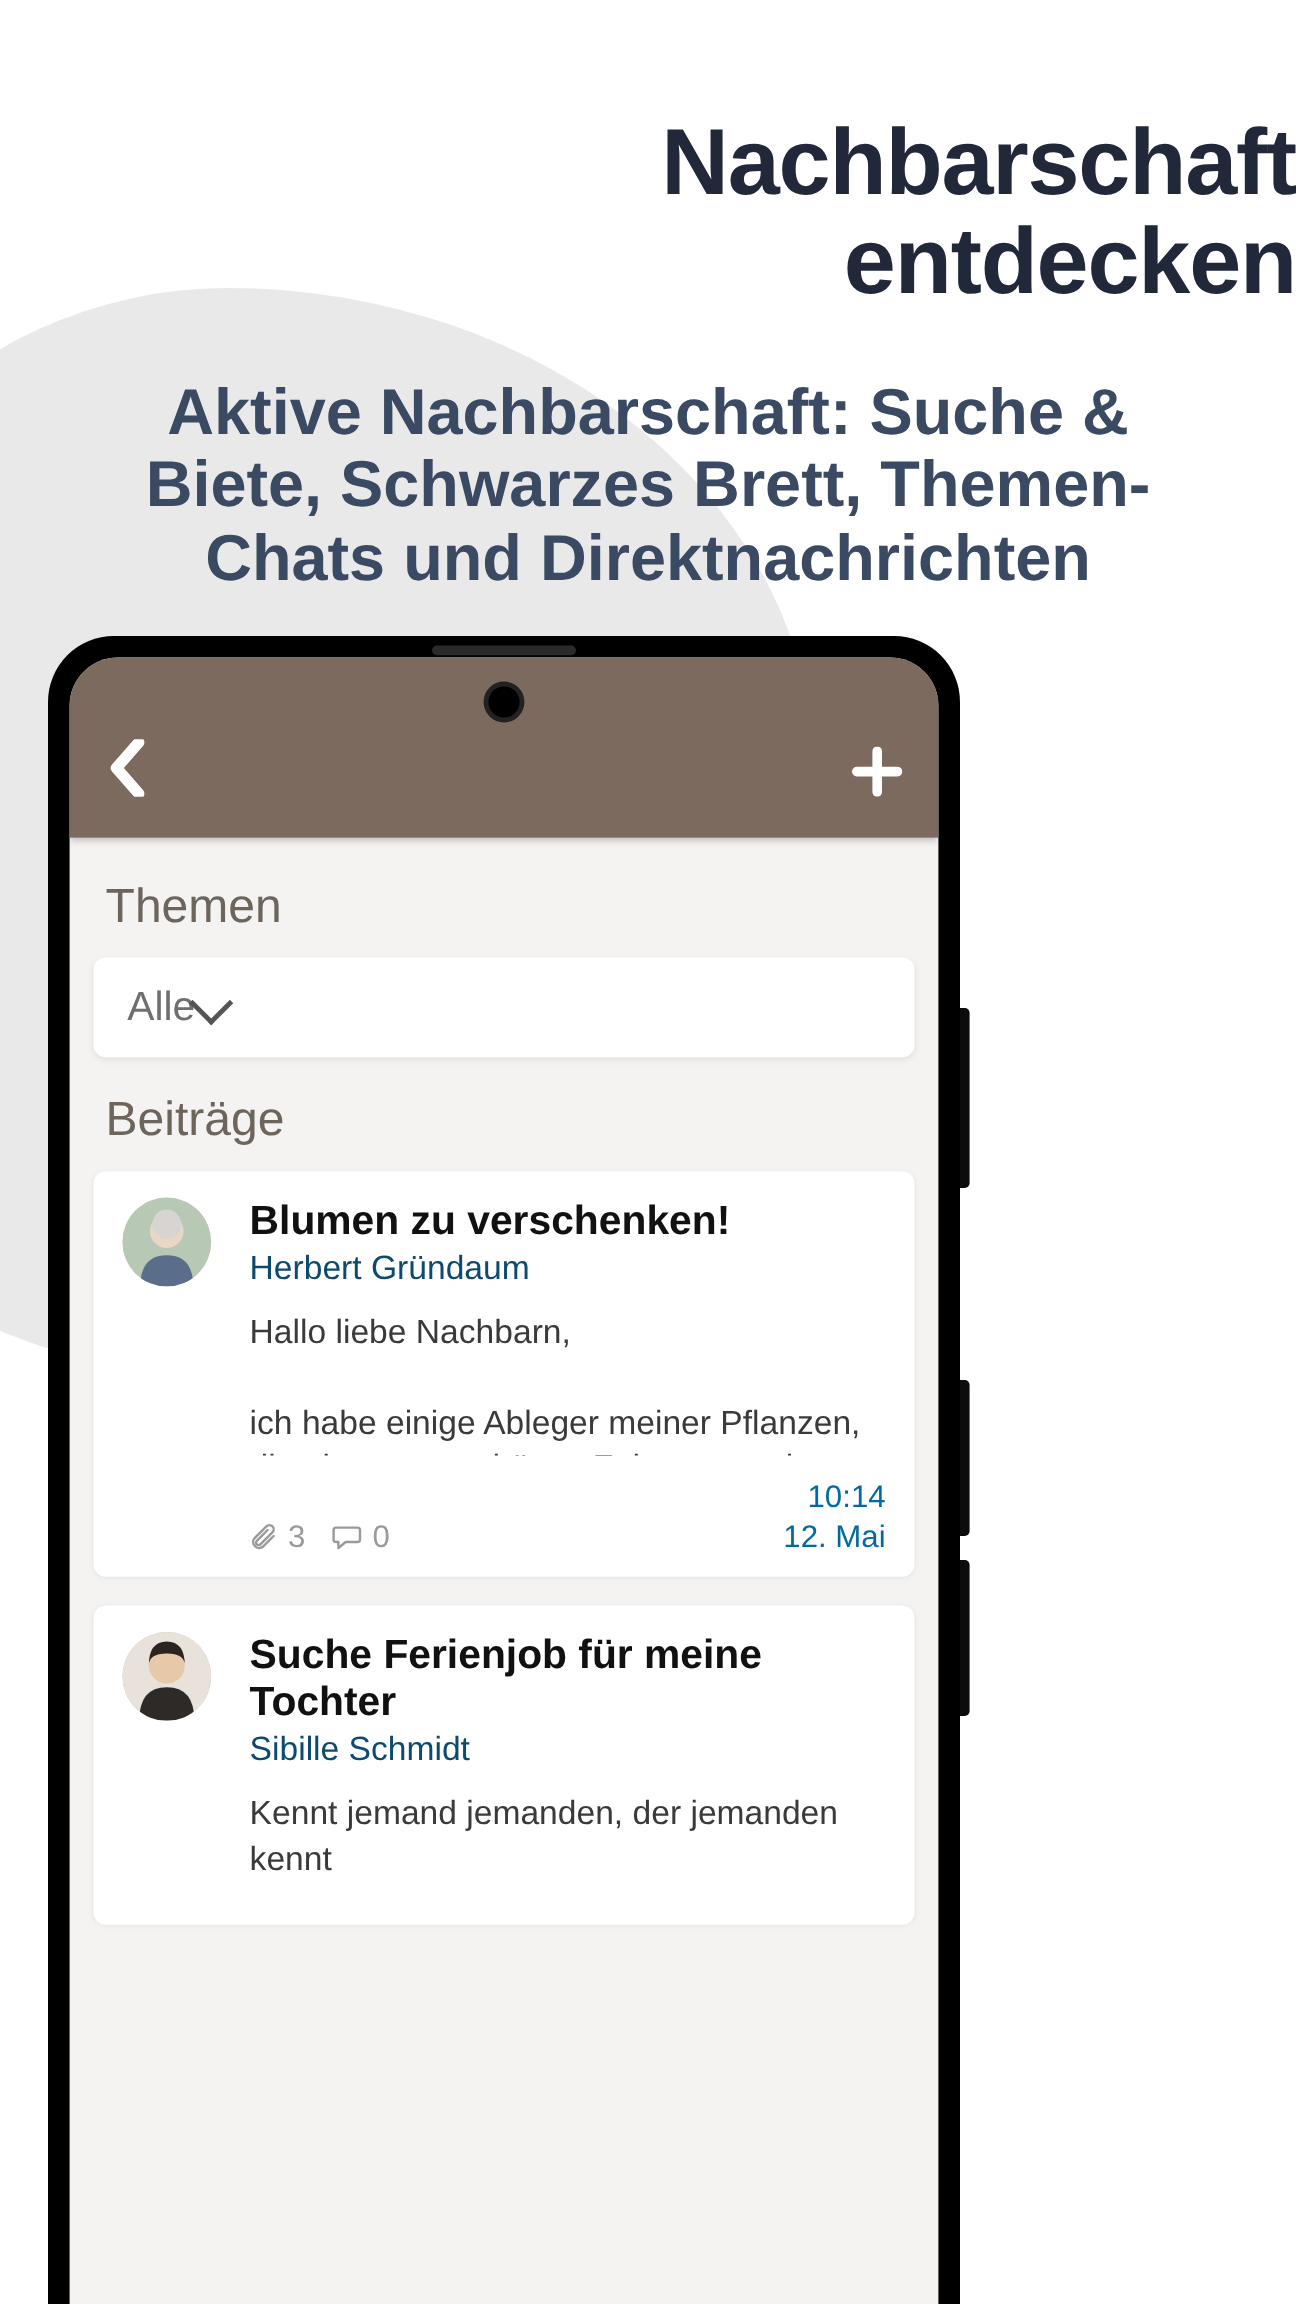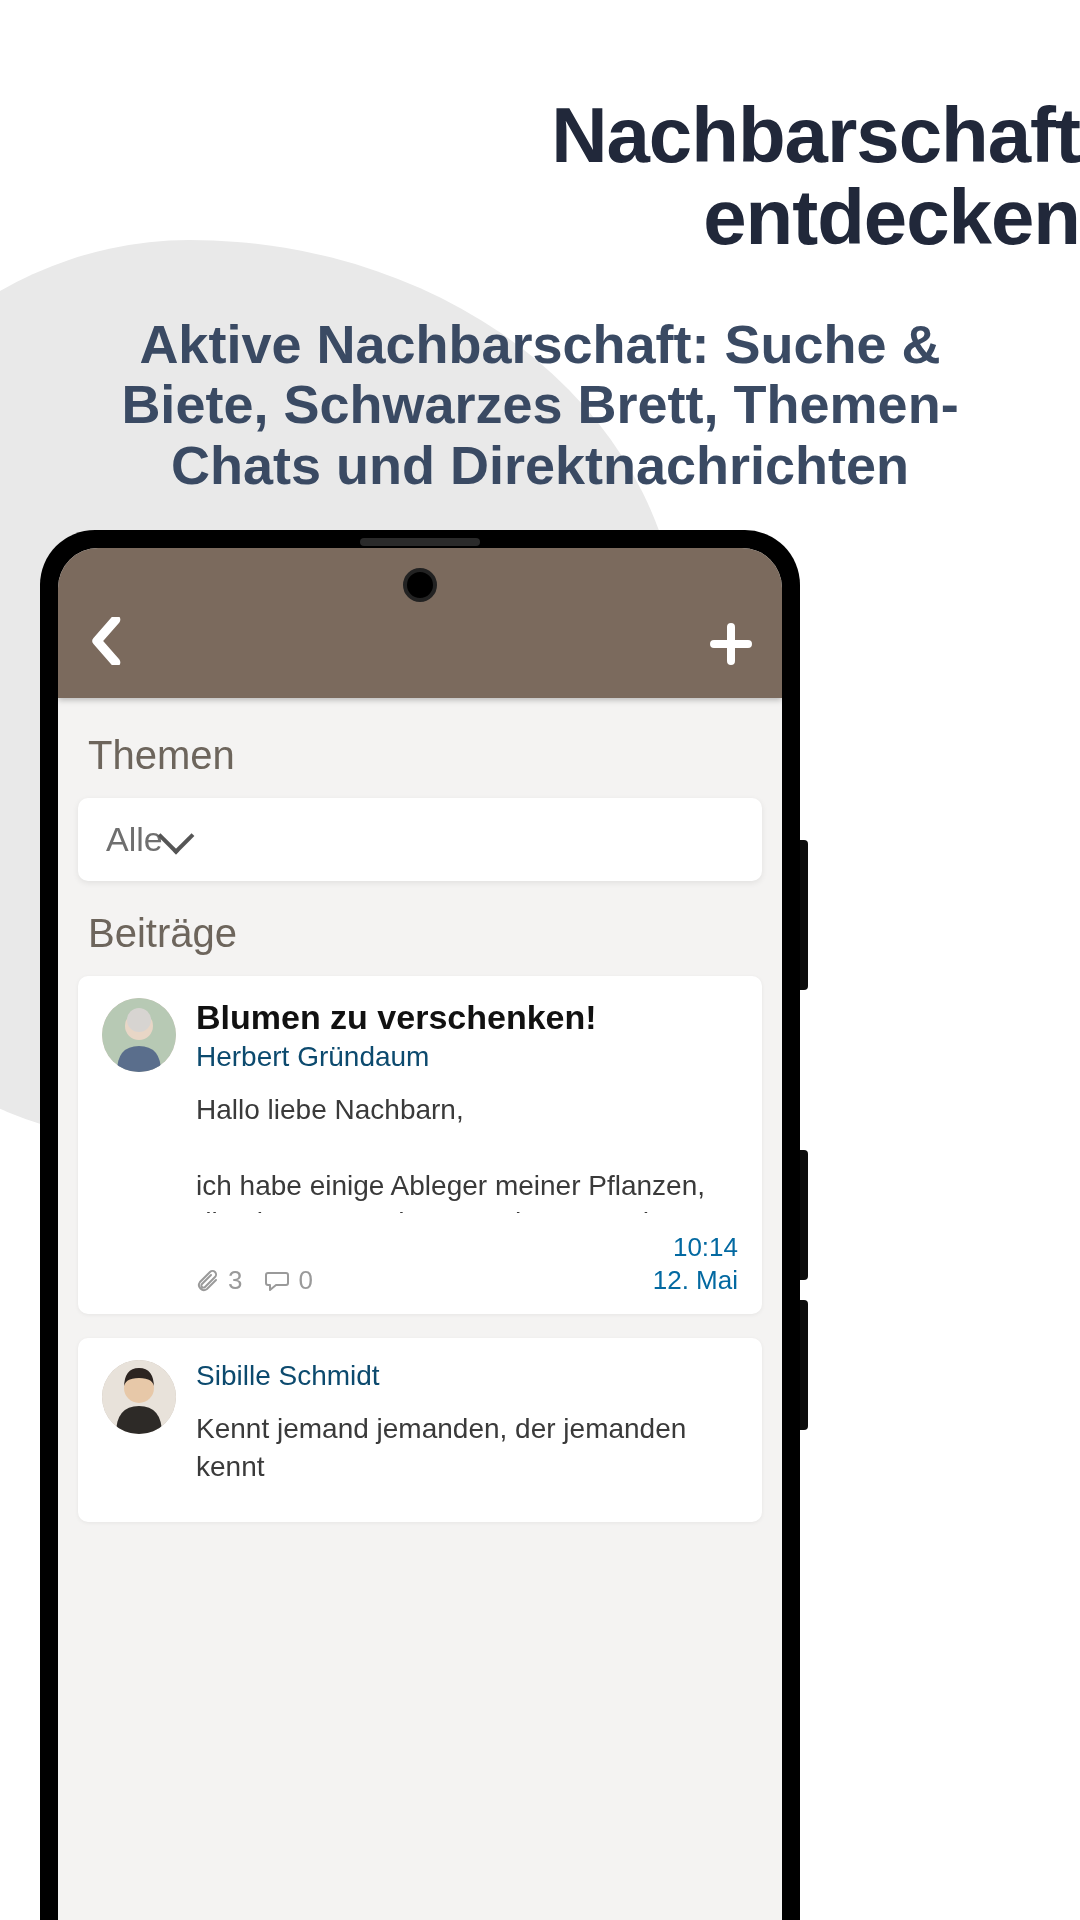--- a/index.html
+++ b/index.html
@@ -129,21 +129,21 @@
   }
   .dropdown-value { font-size: 34px; color: #6f6f6f; }
   .chevron { width: 26px; height: 26px; border-right: 4px solid #555; border-bottom: 4px solid #555; transform: rotate(45deg); margin-right: 8px; margin-top: -8px; }
   .post-card {
     background: #fff;
     border-radius: 10px;
     padding: 22px 24px 18px 24px;
     margin-bottom: 24px;
     box-shadow: 0 1px 4px rgba(0,0,0,0.06);
     display: flex;
-    gap: 20px;
+    gap: 32px;
   }
   .avatar {
     flex: 0 0 74px;
     width: 74px;
     height: 74px;
     border-radius: 50%;
     background: #cfc6bc;
     overflow: hidden;
     display: flex;
     align-items: center;
@@ -245,20 +245,21 @@
       <div class="post-card">
         <div class="avatar">
           <svg viewBox="0 0 74 74">
               <circle cx="37" cy="37" r="37" fill="#e8e2da"></circle>
               <path d="M14 74 Q14 46 37 46 Q60 46 60 74 Z" fill="#2d2a27"></path>
               <circle cx="37" cy="28" r="15" fill="#e7c8a8"></circle>
               <path d="M22 28 Q22 8 37 8 Q52 8 52 28 Q52 18 37 18 Q22 18 22 28 Z" fill="#2c2420"></path>
             </svg>
         </div>
         <div class="post-body">
+          <div class="post-title">Suche Ferienjob für meine Tochter</div>
           <div class="post-author">Sibille Schmidt</div>
           <div class="post-text">Kennt jemand jemanden, der jemanden kennt</div>
         </div>
       </div>
 
     </div>
   </div>
 </div>
 
 </body></html>

